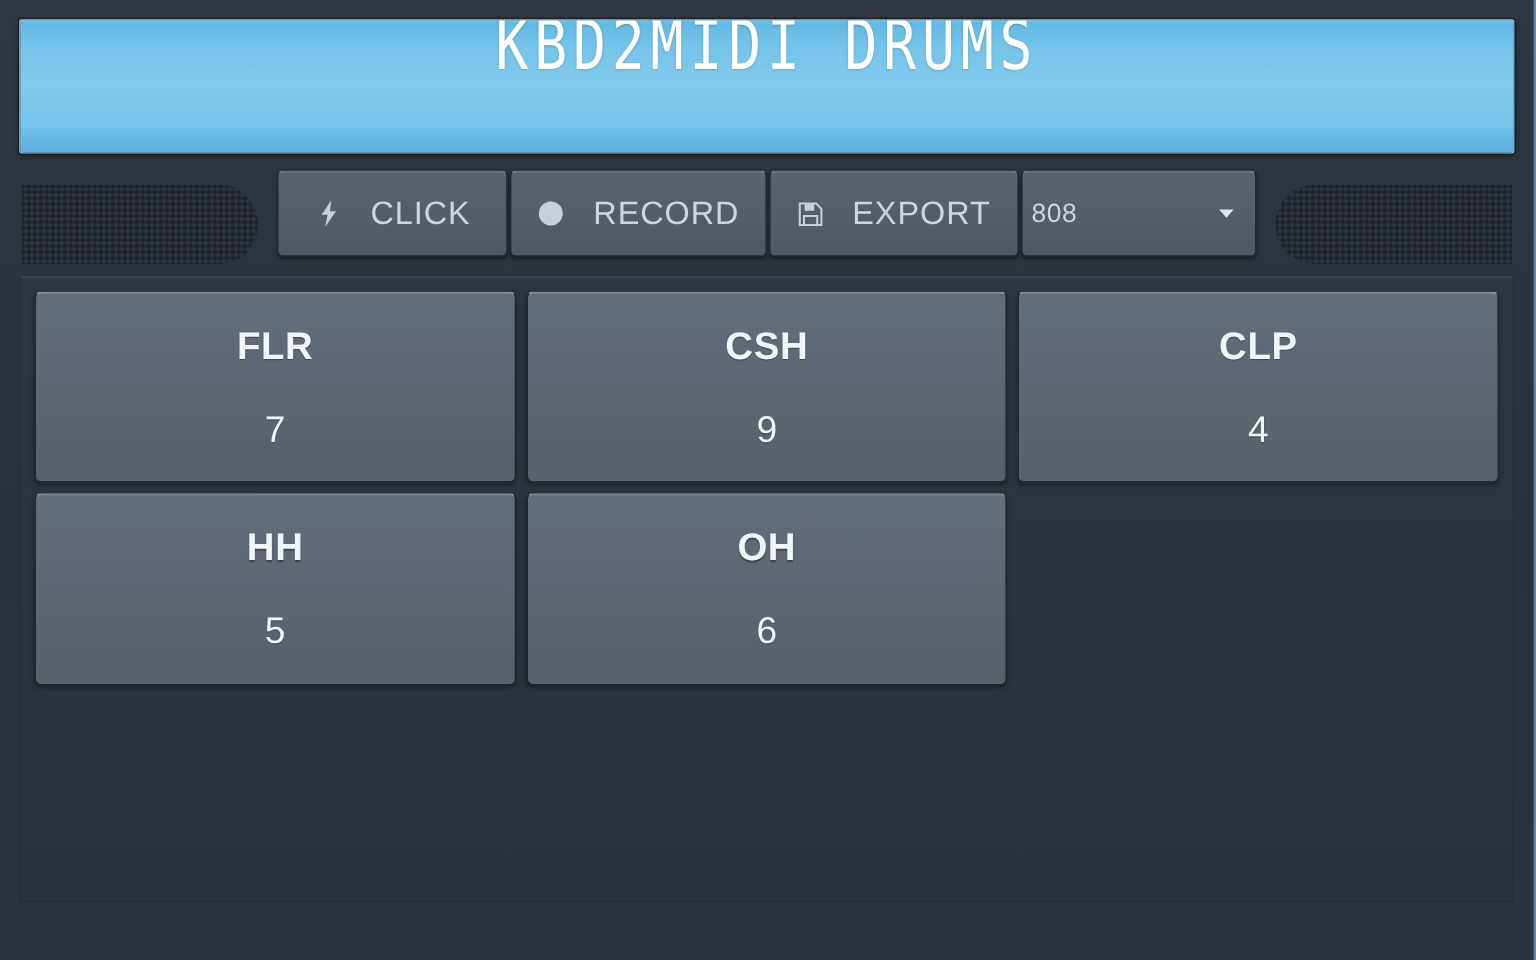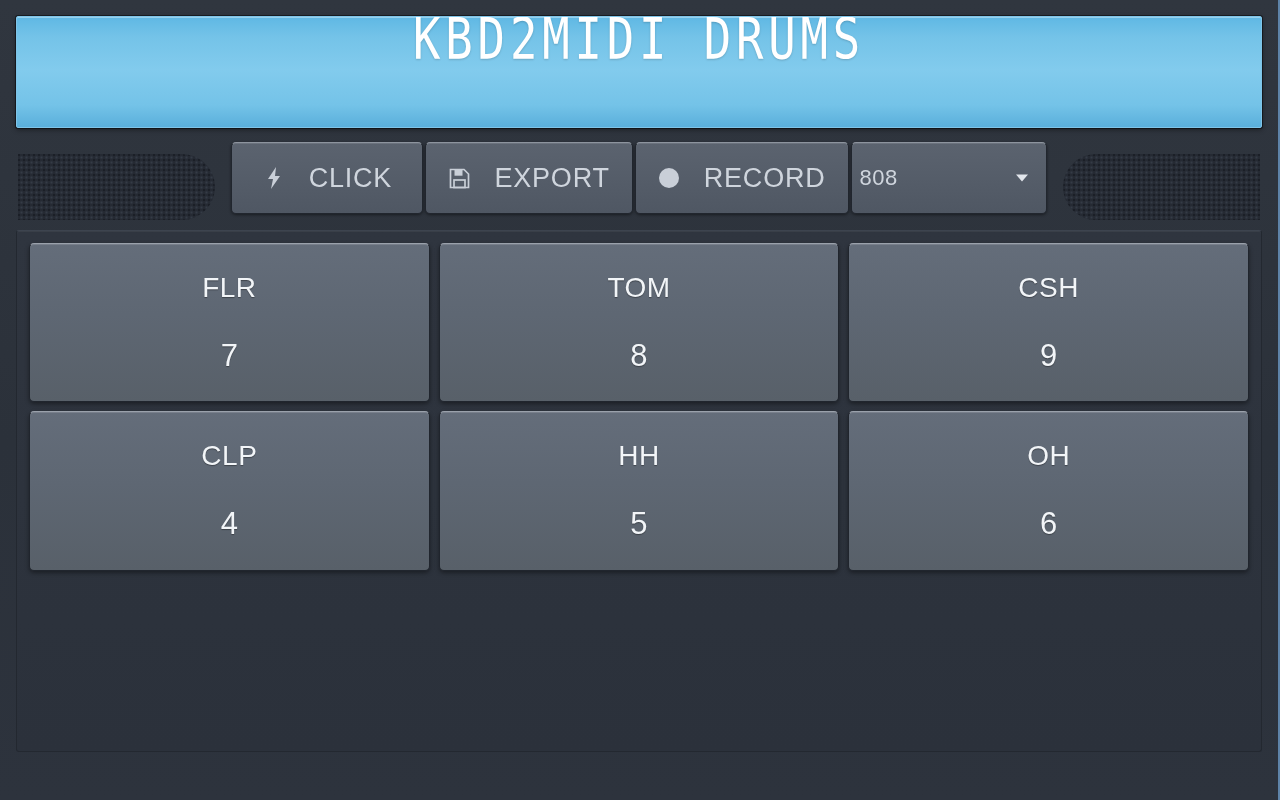--- a/index.html
+++ b/index.html
@@ -200,22 +200,22 @@
     flex-direction: column;
     align-items: center;
     justify-content: center;
     cursor: pointer;
     user-select: none;
     overflow: hidden;
   }
 
   .pad-name {
     color: #f2f5f8;
-    font-size: 28px;
-    font-weight: 400;
+    font-size: 32px;
+    font-weight: 700;
     letter-spacing: 0.5px;
     text-shadow: 0 1px 1px rgba(0,0,0,0.35);
     line-height: 1;
     margin-bottom: 38px;
   }
 
   .pad-key {
     color: #f2f5f8;
     font-size: 31px;
     font-weight: 400;
@@ -238,64 +238,60 @@
 
     <div class="tool-row">
 
       <div class="tool-btn">
         <span class="tool-icon">
           <svg width="16" height="22" viewBox="0 0 16 22" fill="currentColor">
             <path d="M10 0 L2 12 L7 12 L5 22 L14 9 L9 9 Z"></path>
           </svg>
         </span>
         <span class="tool-label">CLICK</span>
+      </div>
+
+      <div class="tool-btn">
+        <span class="tool-icon">
+          <svg width="22" height="22" viewBox="0 0 22 22">
+            <circle cx="11" cy="11" r="10" fill="#c9cfd8"></circle>
+          </svg>
+        </span>
+        <span class="tool-label">RECORD</span>
       </div>
 
       <div class="tool-btn">
         <span class="tool-icon">
           <svg width="21" height="21" viewBox="0 0 21 21" fill="none" stroke="currentColor" stroke-width="1.7">
             <path d="M1.5 1.5 H15 L19.5 6 V19.5 H1.5 Z"></path>
             <rect x="5.5" y="1.5" width="8" height="6.2" fill="currentColor" stroke="none"></rect>
             <rect x="5" y="12" width="11" height="7.5"></rect>
           </svg>
         </span>
         <span class="tool-label">EXPORT</span>
       </div>
 
-      <div class="tool-btn">
-        <span class="tool-icon">
-          <svg width="22" height="22" viewBox="0 0 22 22">
-            <circle cx="11" cy="11" r="10" fill="#c9cfd8"></circle>
-          </svg>
-        </span>
-        <span class="tool-label">RECORD</span>
-      </div>
-
       <div class="preset-select">
         <span class="preset-value">808</span>
         <span class="preset-arrow"></span>
       </div>
 
     </div>
 
     <div class="grille right"></div>
   </div>
 
   <div class="pad-panel">
     <div class="pad-grid">
 
       <div class="pad">
         <span class="pad-name">FLR</span>
         <span class="pad-key">7</span>
       </div>
 
-      <div class="pad">
-        <span class="pad-name">TOM</span>
-        <span class="pad-key">8</span>
-      </div>
 
       <div class="pad">
         <span class="pad-name">CSH</span>
         <span class="pad-key">9</span>
       </div>
 
       <div class="pad">
         <span class="pad-name">CLP</span>
         <span class="pad-key">4</span>
       </div>

